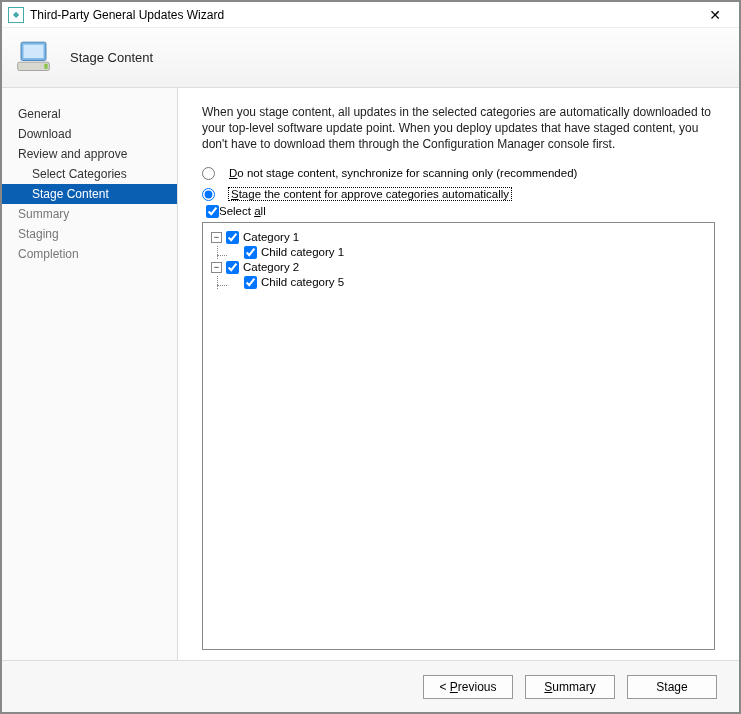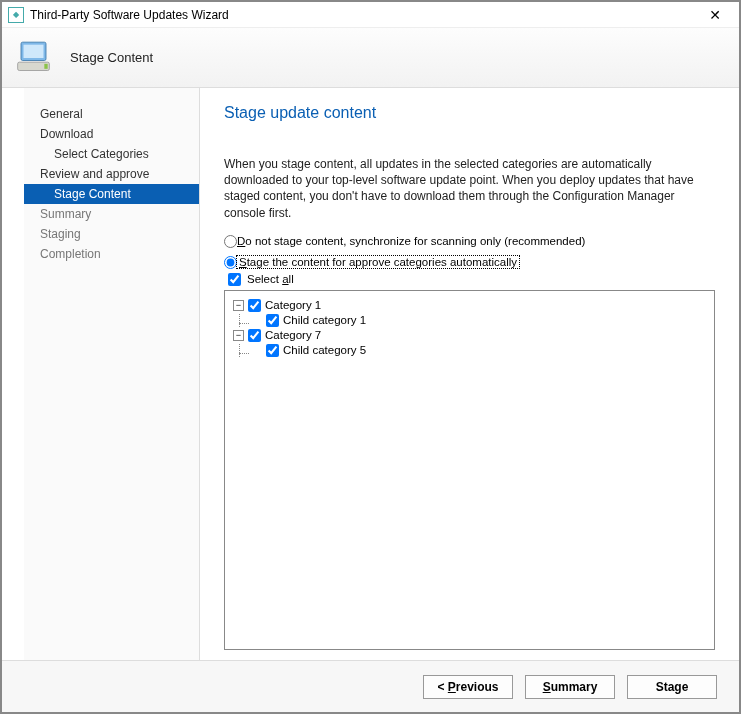--- a/index.html
+++ b/index.html
@@ -60,21 +60,20 @@
     height: 36px;
     margin-right: 14px;
   }
   .headerband .subtitle { font-size: 13px; color: #222; }
 
   
   .body {
     flex: 1;
     display: flex;
     min-height: 0;
-    padding-left: 22px;
   }
   .sidebar {
     width: 176px;
     background: #fafafa;
     border-right: 1px solid #ddd;
     padding-top: 16px;
   }
   .nav-item {
     padding: 3px 0 3px 16px;
     font-size: 12px;
@@ -102,21 +101,21 @@
   }
   .intro {
     font-size: 12px;
     color: #222;
     line-height: 1.35;
     margin-bottom: 10px;
   }
   .radio-row {
     display: flex;
     align-items: center;
-    gap: 0;
+    gap: 14px;
     margin: 4px 0;
   }
   .radio-row input[type=radio] {
     margin: 0;
     width: 13px;
     height: 13px;
   }
   .radio-row label {
     font-size: 11.5px;
   }
@@ -133,21 +132,21 @@
     font-size: 11.5px;
     line-height: 1.35;
   }
   .warn-ico {
     width: 16px; height: 16px;
     flex-shrink: 0;
   }
   .selectall-row {
     display: flex;
     align-items: center;
-    gap: 6px;
+    gap: 0;
     margin-left: 4px;
     margin-bottom: 4px;
   }
   .selectall-row input { margin: 0; width: 13px; height: 13px; }
   .selectall-row label { font-size: 11.5px; }
   .selectall-row label .ul { text-decoration: underline; }
 
   .tree-box {
     flex: 1;
     border: 1px solid #888;
@@ -210,61 +209,59 @@
     background: #f7f7f7;
   }
   .footer button {
     width: 90px;
     height: 24px;
     font-size: 12px;
     background: #fdfdfd;
     border: 1px solid #999;
     cursor: pointer;
     font-family: inherit;
-    font-weight: bold;
   }
   .footer button.default {
     border: 1.5px solid #0a5fb3;
   }
   .footer button .ul { text-decoration: underline; }
 </style>
 </head>
 <body>
 
 <div class="titlebar">
   <div class="icon">◆</div>
-  <div class="title">Third-Party Software Updates Wizard</div>
+  <div class="title">Third-Party General Updates Wizard</div>
   <div class="close">✕</div>
 </div>
 
 <div class="headerband">
   <svg class="big-icon" viewBox="0 0 48 42">
     <rect x="6" y="2" width="30" height="22" rx="2" fill="#7fb8e8" stroke="#3a77aa"></rect>
     <rect x="9" y="5" width="24" height="16" fill="#cfe8fb"></rect>
     <rect x="2" y="26" width="38" height="10" rx="2" fill="#d8d8cf" stroke="#999"></rect>
     <rect x="34" y="28" width="4" height="6" fill="#8bc34a"></rect>
   </svg>
   <div class="subtitle">Stage Content</div>
 </div>
 
 <div class="body">
 
   <div class="sidebar">
     <div class="nav-item">General</div>
     <div class="nav-item">Download</div>
+    <div class="nav-item">Review and approve</div>
     <div class="nav-item sub">Select Categories</div>
-    <div class="nav-item">Review and approve</div>
     <div class="nav-item sub selected">Stage Content</div>
     <div class="nav-item dim">Summary</div>
     <div class="nav-item dim">Staging</div>
     <div class="nav-item dim">Completion</div>
   </div>
 
   <div class="main">
-    <div class="page-title">Stage update content</div>
     <div class="intro">When you stage content, all updates in the selected categories are automatically downloaded to your top-level software update point. When you deploy updates that have staged content, you don't have to download them through the Configuration Manager console first.</div>
 
     <div class="radio-row">
       <input type="radio" name="stage" style="">
       <label><span class="ul">D</span><span>o not stage content, synchronize for scanning only (recommended)</span></label>
     </div>
 
     <div class="radio-row">
       <input type="radio" name="stage" checked="" style="">
       <label class="focus-rect"><span class="ul">S</span><span>tage the content for approve categories automatically</span></label>
@@ -291,21 +288,21 @@
                 <input type="checkbox" checked="" style="">
                 <span>Child category 1</span>
               </div>
             </li>
           </ul>
         </li>
         <li>
           <div class="node">
             <span class="expander">−</span>
             <input type="checkbox" checked="" style="">
-            <span>Category 7</span>
+            <span>Category 2</span>
           </div>
           <ul>
             <li>
               <div class="node">
                 <span class="expander spacer"></span>
                 <input type="checkbox" checked="" style="">
                 <span>Child category 5</span>
               </div>
             </li>
           </ul>

